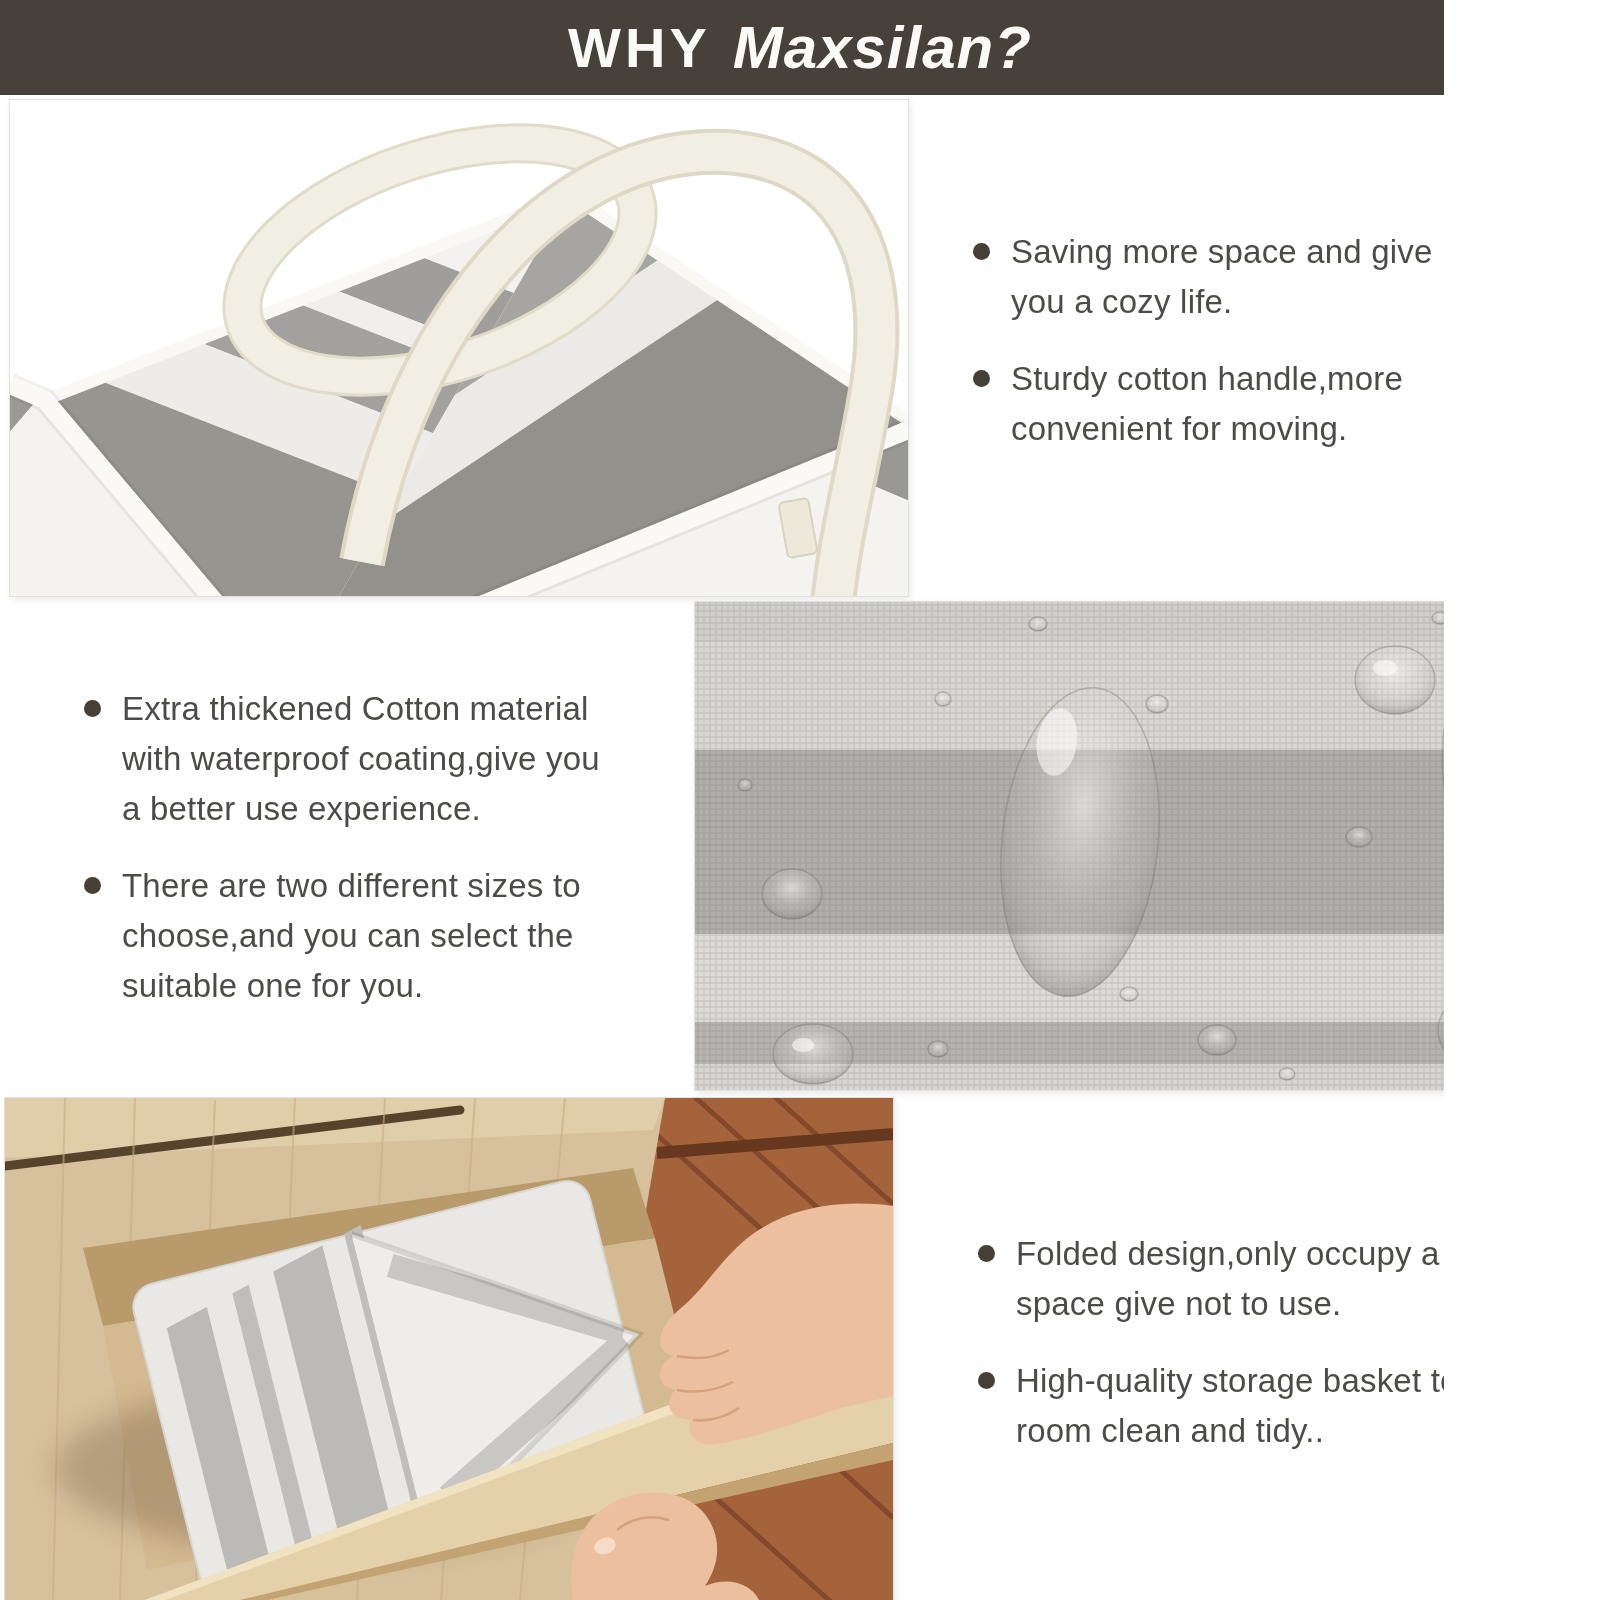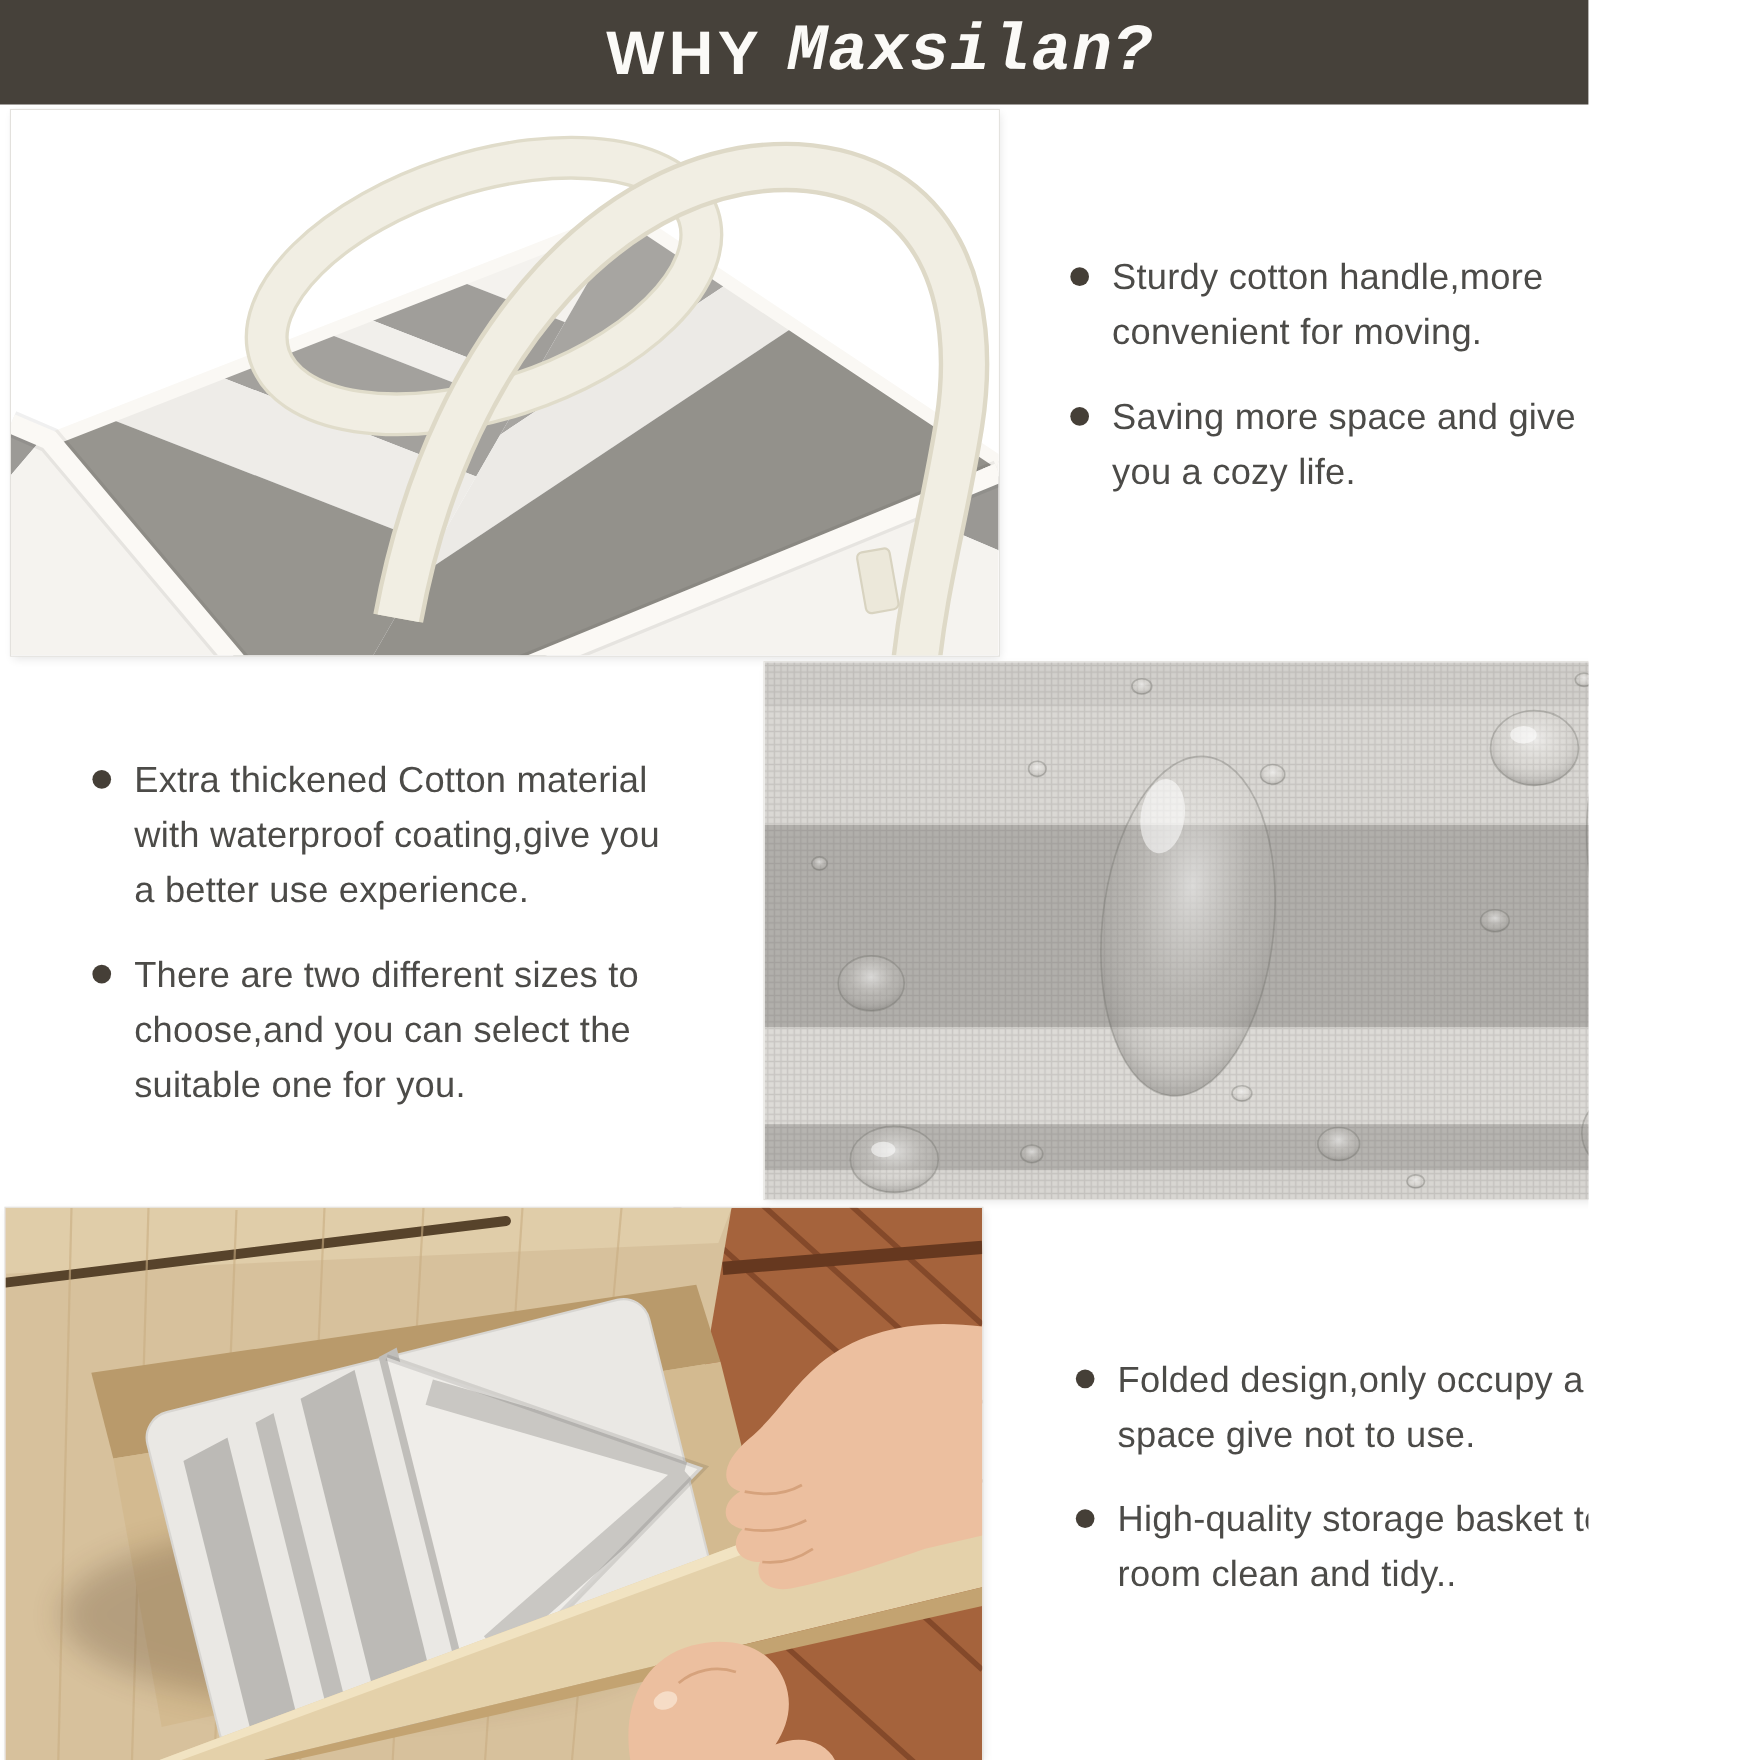--- a/index.html
+++ b/index.html
@@ -3,21 +3,21 @@
 <meta charset="utf-8">
 <style>
   html,body{margin:0;padding:0;background:#fff;}
   .page{position:relative;width:1444px;height:1600px;background:var(--page-bg,#fff);overflow:hidden;
         font-family:"Liberation Sans",sans-serif;}
   
   .header{position:absolute;left:0;top:0;width:1600px;height:95px;background:var(--header-bg,#46413a);
           display:flex;align-items:center;justify-content:center;}
   .header .word{color:var(--header-text,#fbfaf7);font-size:56px;font-weight:700;letter-spacing:4px;}
   .header .brand{color:var(--header-text,#fbfaf7);font-size:60px;font-weight:700;font-style:italic;
-                 font-family:Liberation Mono, monospace;margin-left:22px;letter-spacing:1px;}
+                 font-family:Liberation Sans, sans-serif;margin-left:22px;letter-spacing:1px;}
   
   .photo{position:absolute;overflow:hidden;background:#fff;box-shadow:0 0 0 1px #e3e1dd,2px 3px 8px rgba(0,0,0,.10);}
   .photo svg{display:block;}
   #photo-basket{left:10px;top:100px;width:898px;height:496px;}
   #photo-fabric{left:695px;top:602px;width:900px;height:488px;}
   #photo-drawer{left:5px;top:1098px;width:888px;height:502px;}
   
   .bullets{position:absolute;}
   #bullets-top{left:973px;top:227px;width:500px;}
   #bullets-mid{left:84px;top:684px;width:540px;}
@@ -134,27 +134,27 @@
       </g>
       <g transform="rotate(-10 788 428)">
         <rect x="773" y="400" width="30" height="56" rx="5" fill="#ece8da" stroke="#d8d3c0" stroke-width="2"></rect>
       </g>
     </svg>
   </figure>
 
   <div class="bullets" id="bullets-top">
     <div class="item">
       <span class="dot"></span>
+      <span class="btext">Saving more space and give
+you a cozy life.</span>
+    </div>
+    <div class="item">
+      <span class="dot"></span>
       <span class="btext">Sturdy cotton handle,more
 convenient for moving.</span>
-    </div>
-    <div class="item">
-      <span class="dot"></span>
-      <span class="btext">Saving more space and give
-you a cozy life.</span>
     </div>
   </div>
 
   <div class="bullets" id="bullets-mid">
     <div class="item">
       <span class="dot"></span>
       <span class="btext">Extra thickened Cotton material
 with waterproof coating,give you
 a better use experience.</span>
     </div>

